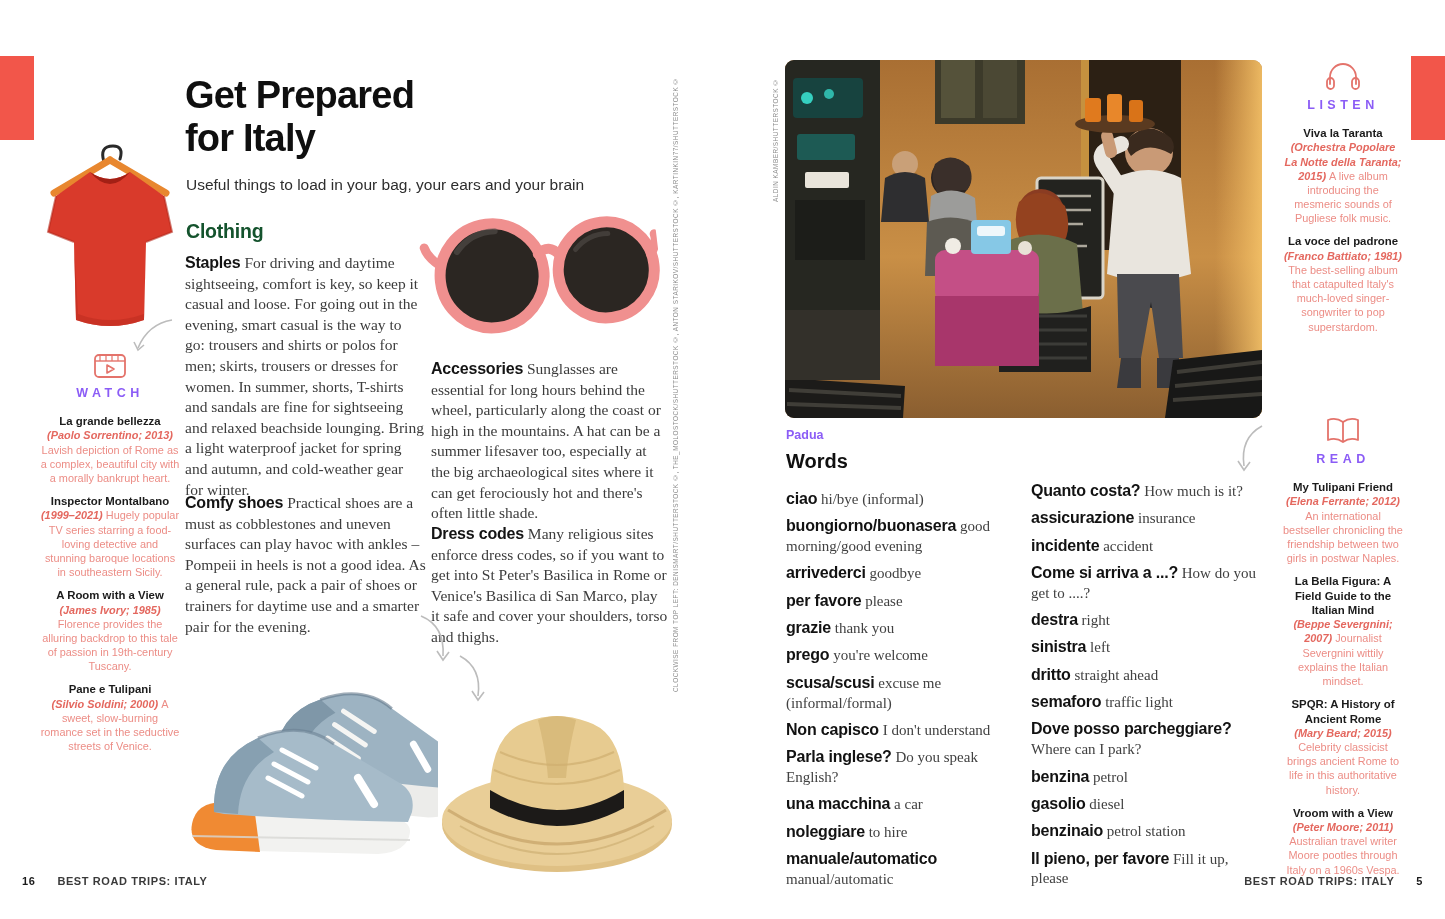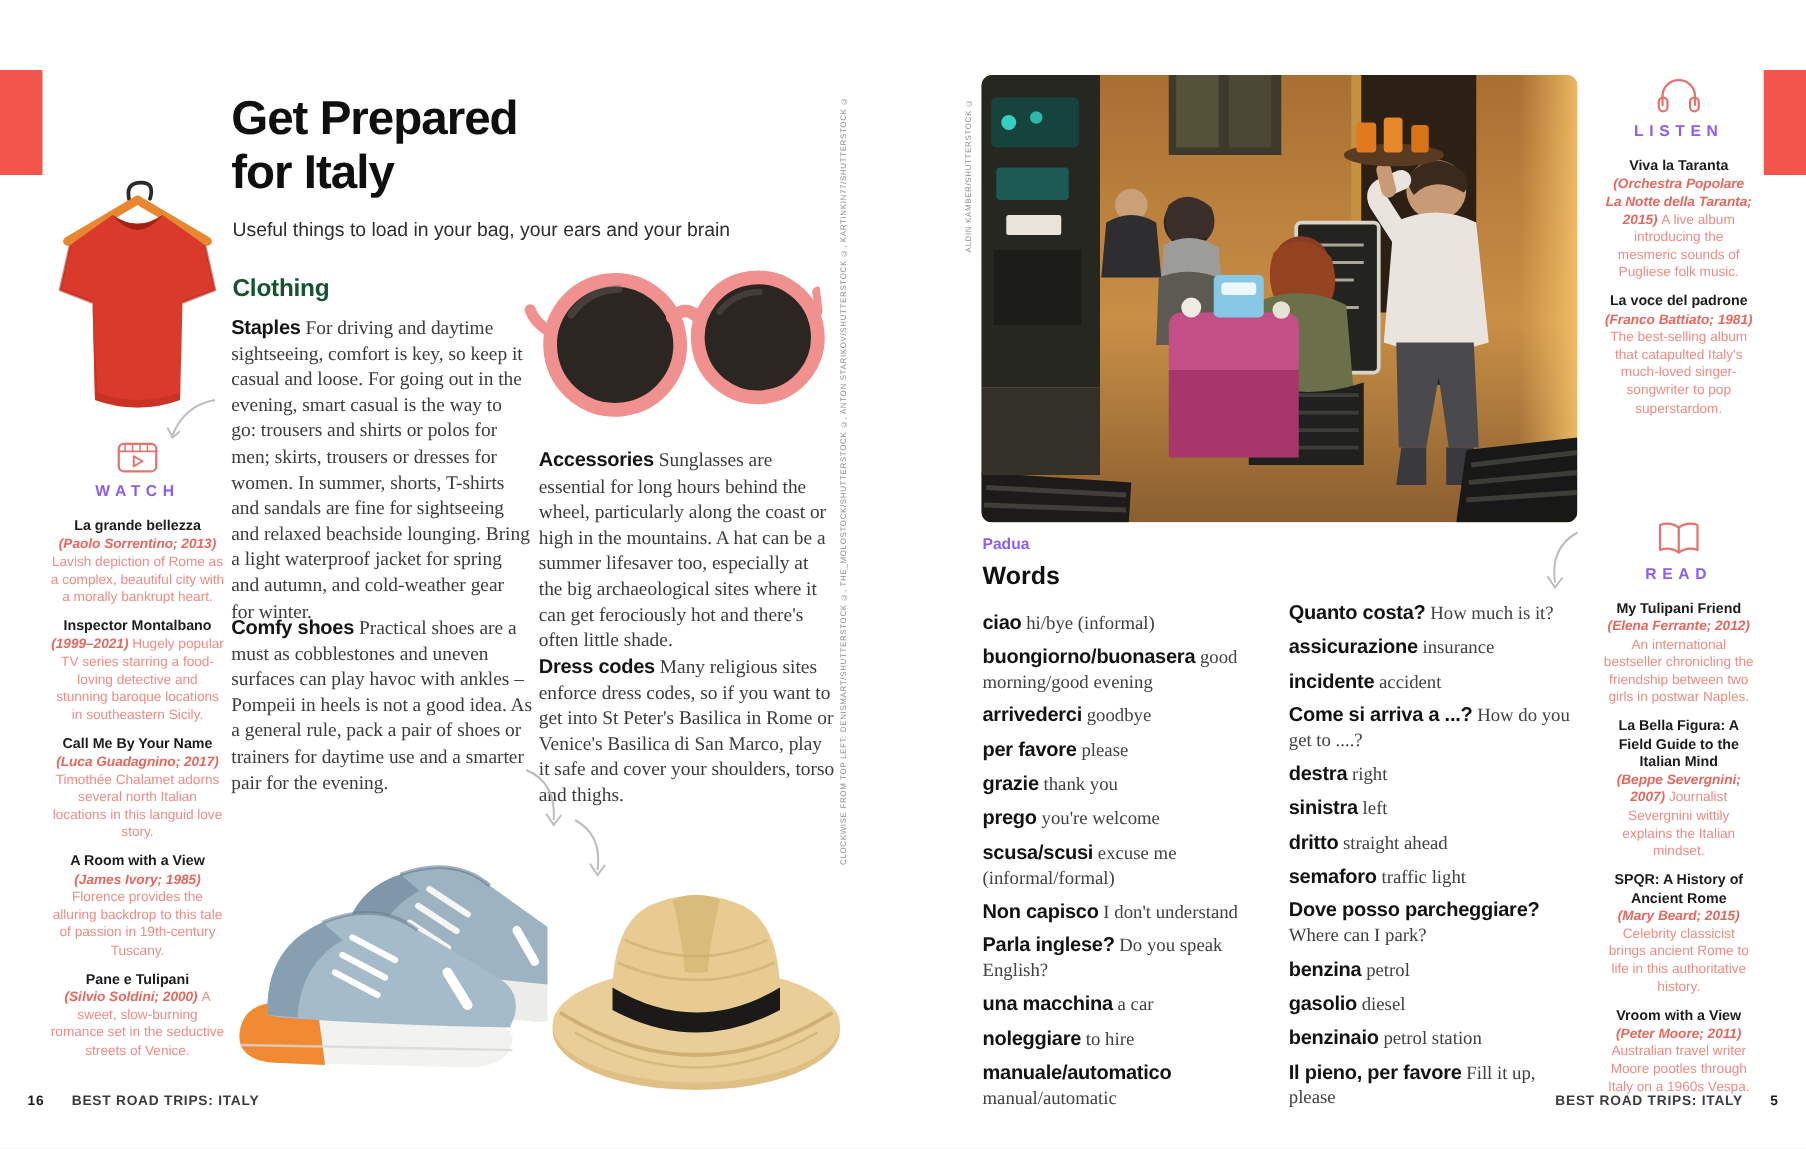--- a/index.html
+++ b/index.html
@@ -78,24 +78,20 @@
     </svg>
     <div class="side-label">WATCH</div>
     <div id="watch-entries">
         <div class="rec-entry">
           <div class="rec-title">La grande bellezza</div>
           <div class="rec-body"><span class="rec-credit">(Paolo Sorrentino; 2013) </span><span class="rec-desc">Lavish depiction of Rome as a complex, beautiful city with a morally bankrupt heart.</span></div>
         </div>
         <div class="rec-entry">
           <div class="rec-title">Inspector Montalbano</div>
           <div class="rec-body"><span class="rec-credit">(1999–2021) </span><span class="rec-desc">Hugely popular TV series starring a food-loving detective and stunning baroque locations in southeastern Sicily.</span></div>
-        </div>
-        <div class="rec-entry">
-          <div class="rec-title">Call Me By Your Name</div>
-          <div class="rec-body"><span class="rec-credit">(Luca Guadagnino; 2017) </span><span class="rec-desc">Timothée Chalamet adorns several north Italian locations in this languid love story.</span></div>
         </div>
         <div class="rec-entry">
           <div class="rec-title">A Room with a View</div>
           <div class="rec-body"><span class="rec-credit">(James Ivory; 1985) </span><span class="rec-desc">Florence provides the alluring backdrop to this tale of passion in 19th-century Tuscany.</span></div>
         </div>
         <div class="rec-entry">
           <div class="rec-title">Pane e Tulipani</div>
           <div class="rec-body"><span class="rec-credit">(Silvio Soldini; 2000) </span><span class="rec-desc">A sweet, slow-burning romance set in the seductive streets of Venice.</span></div>
         </div>
       </div>

